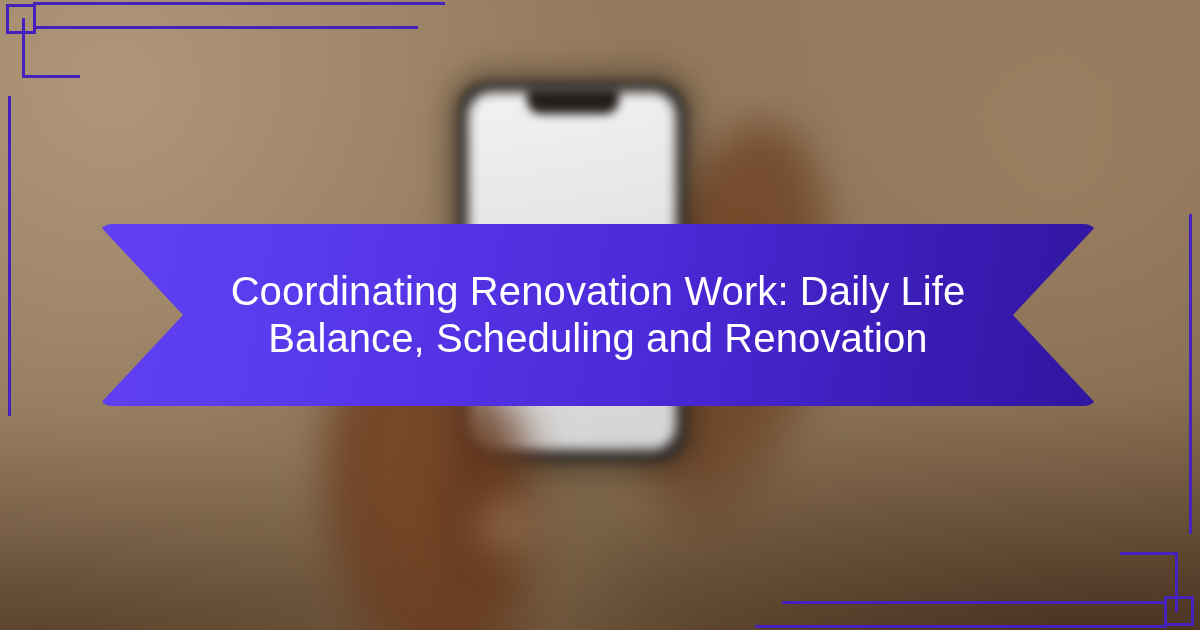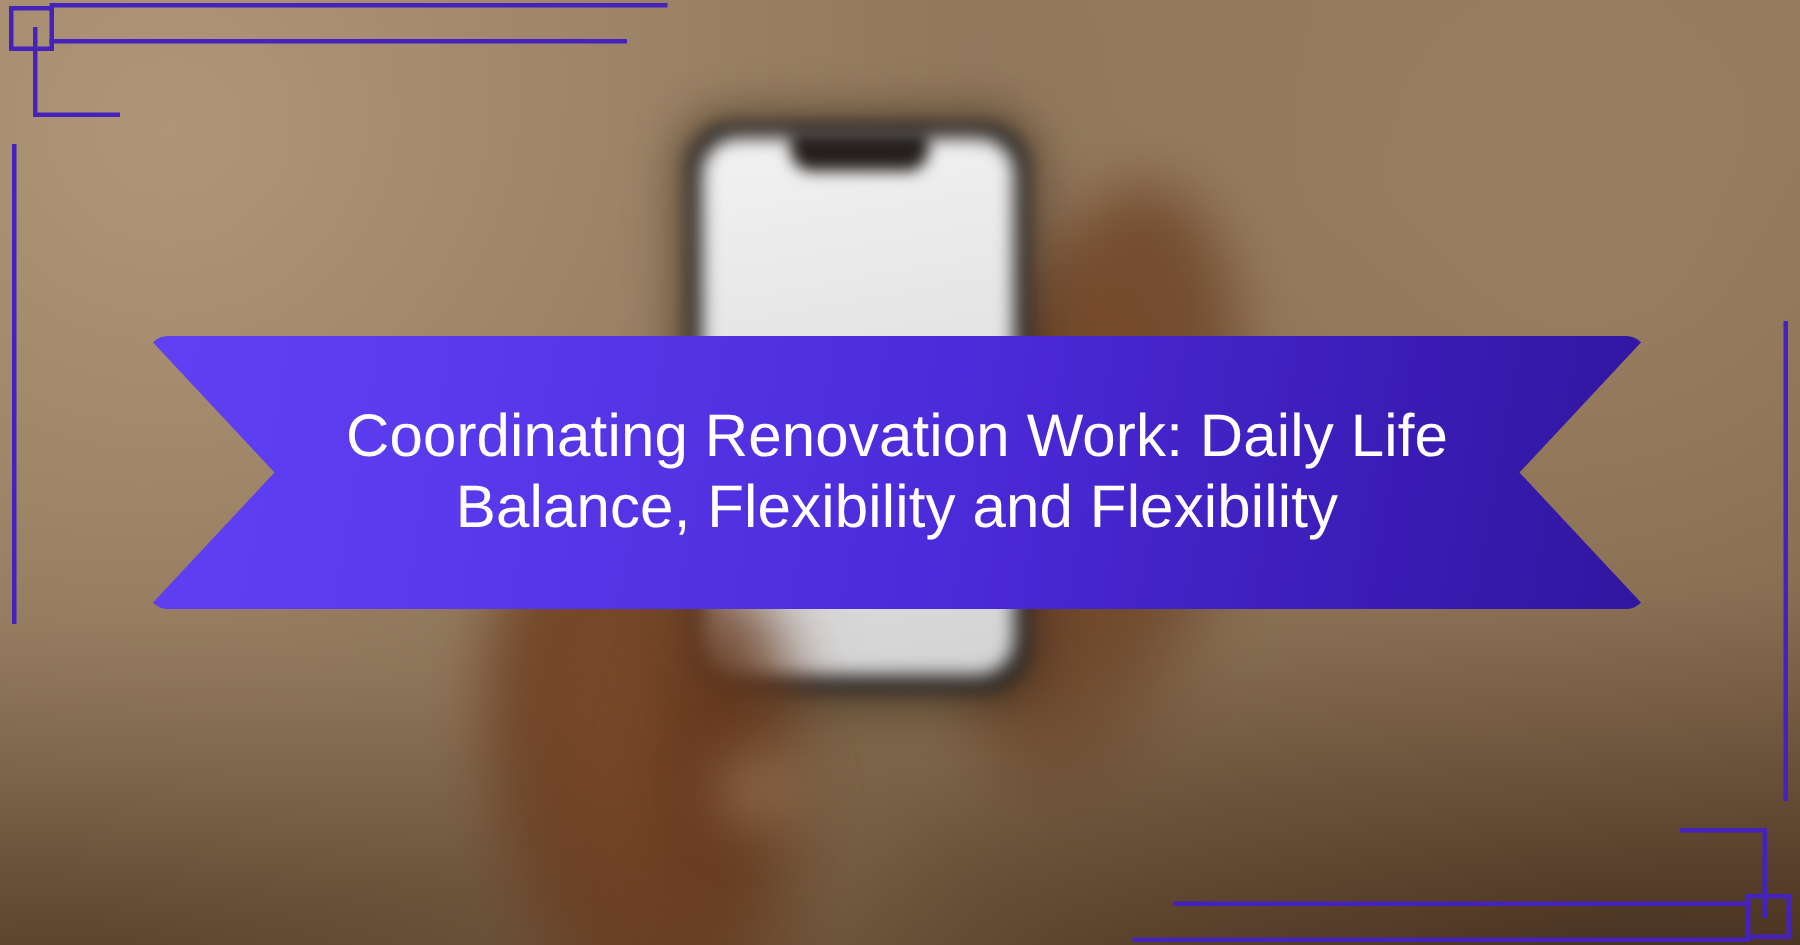--- a/index.html
+++ b/index.html
@@ -165,16 +165,16 @@
     <div class="orn-line orn-top-h1"></div>
     <div class="orn-line orn-top-h2"></div>
   </div>
 
   <div class="ribbon-wrap">
     <div class="ribbon"></div>
   </div>
 
   <div class="title">
     <span class="title-line">Coordinating Renovation Work: Daily Life</span>
-    <span class="title-line">Balance, Flexibility and Flexibility</span>
+    <span class="title-line">Balance, Scheduling and Renovation</span>
   </div>
 
 </div>
 
 </body></html>

